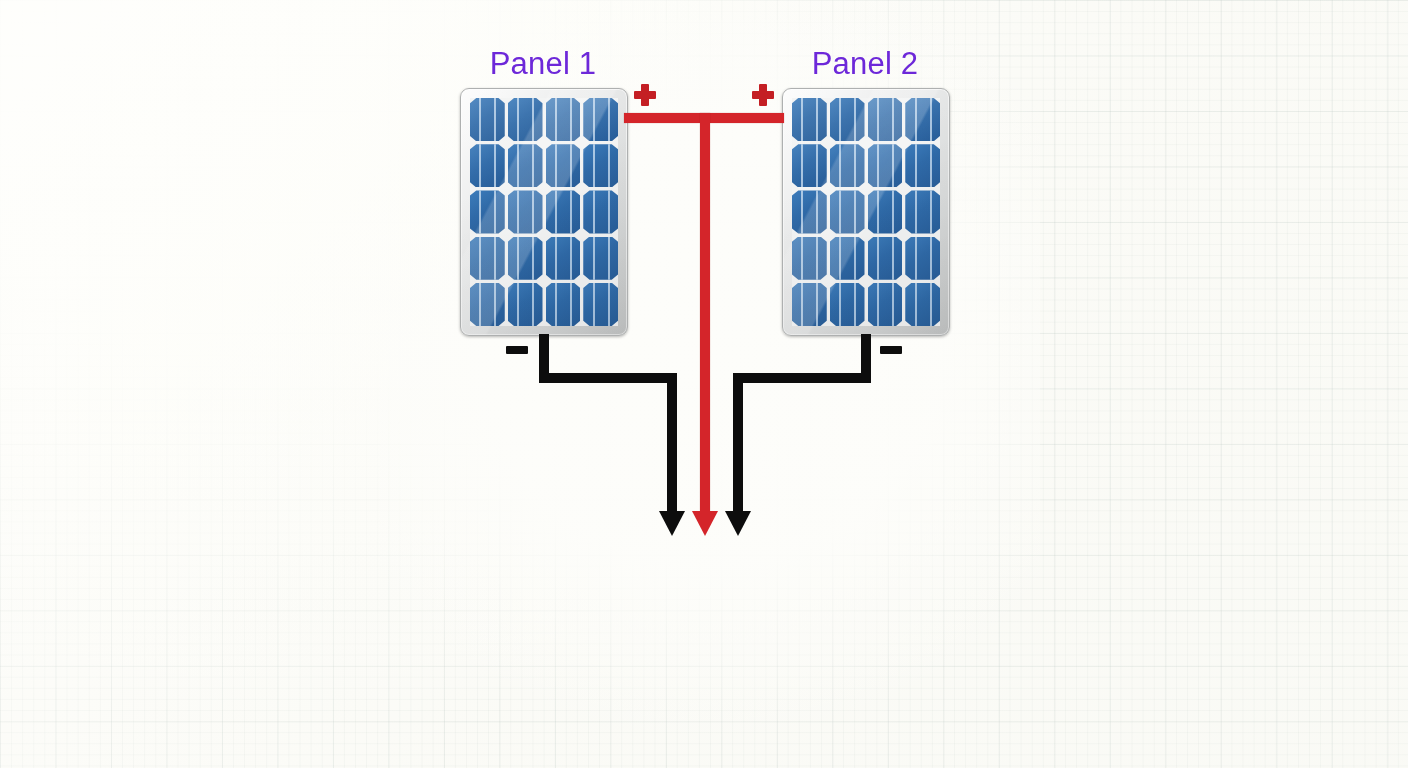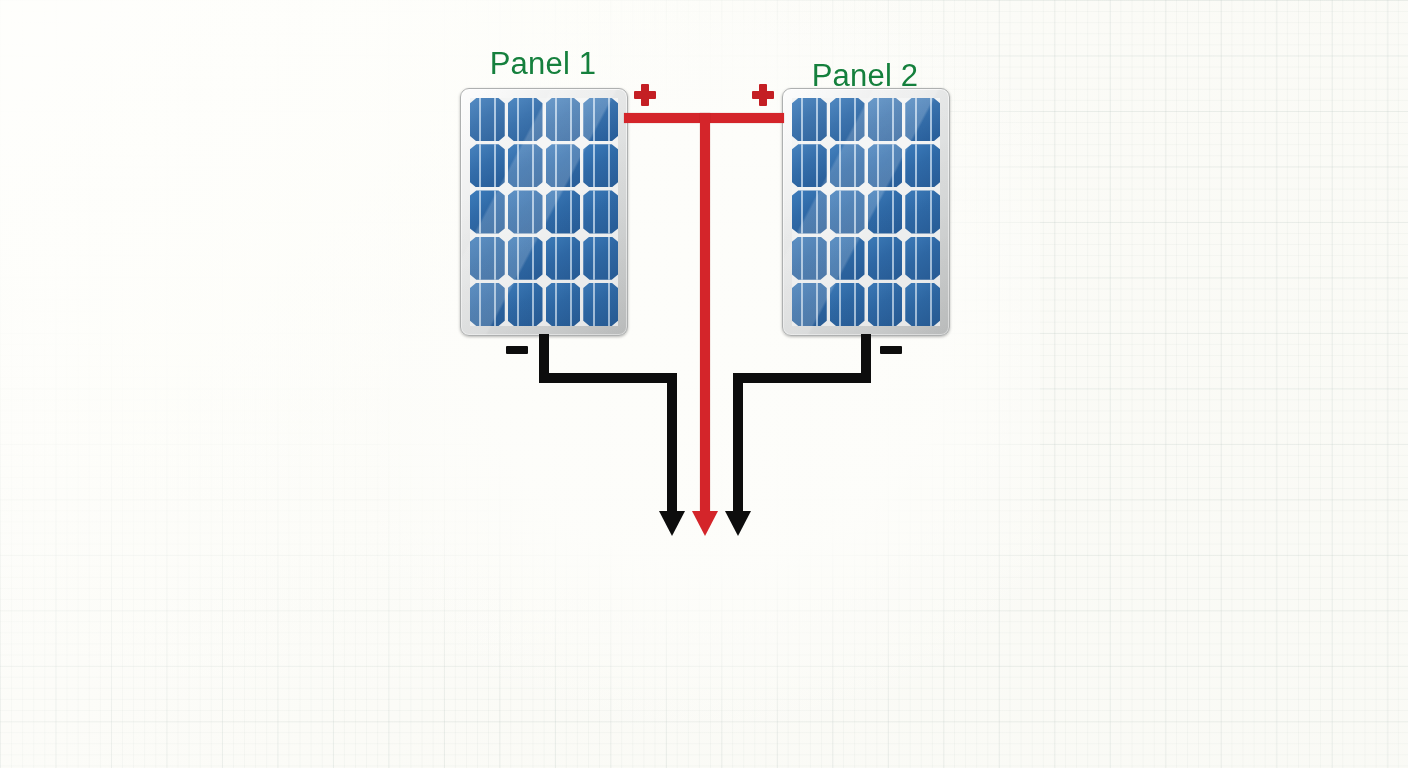--- a/index.html
+++ b/index.html
@@ -61,27 +61,27 @@
         rgba(253,253,250,0.95) 55%,
         rgba(253,253,250,0.0) 100%);
     pointer-events: none;
   }
 
   
   .panel-label {
     position: absolute;
     font-size: 31px;
     font-weight: 400;
-    color: #15803d;
+    color: #6d28d9;
     letter-spacing: 0.2px;
     white-space: nowrap;
     text-align: center;
   }
   #label-panel-1 { left: 460px; top: 46px; width: 166px; }
-  #label-panel-2 { left: 782px; top: 58px; width: 166px; }
+  #label-panel-2 { left: 782px; top: 46px; width: 166px; }
 
   
   .solar-panel {
     position: absolute;
     width: 168px;
     height: 248px;
     border-radius: 9px;
     background: linear-gradient(128deg, #fdfdfd 0%, #e9eaea 38%, #d6d8d8 72%, #c2c4c4 100%);
     box-shadow: 0 1px 3px rgba(0,0,0,0.28), inset 0 0 0 1px rgba(255,255,255,0.55);
     border: 1px solid #aeb0b0;

